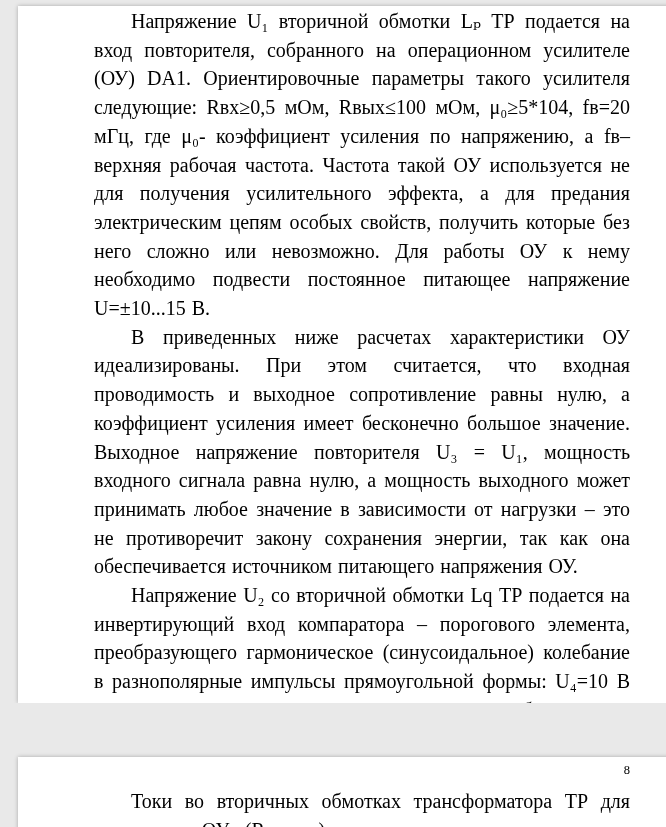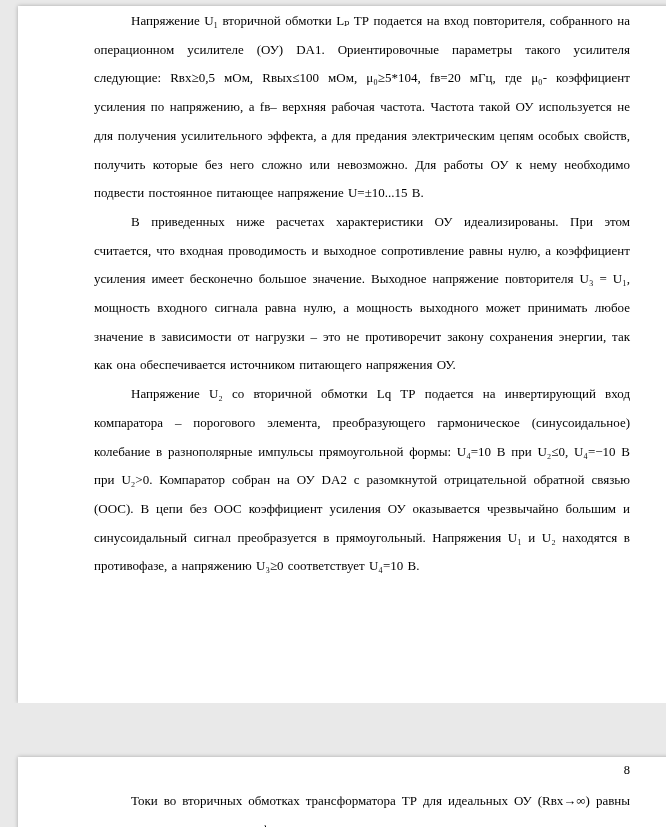--- a/index.html
+++ b/index.html
@@ -36,21 +36,21 @@
     height: 54px;
     background: #e9e9e9;
   }
   .page-2 {
     top: 757px;
     height: 220px;
     padding: 6px 0 0 76px;
   }
   .text-col { width: 536px; }
   .para {
-    font-size: 13px;
+    font-size: 20px;
     line-height: 28.7px;
     color: #000000;
     text-align: justify;
     text-indent: 37px;
     word-spacing: 1px;
   }
   .page-number {
     width: 536px;
     text-align: right;
     font-size: 12.5px;

